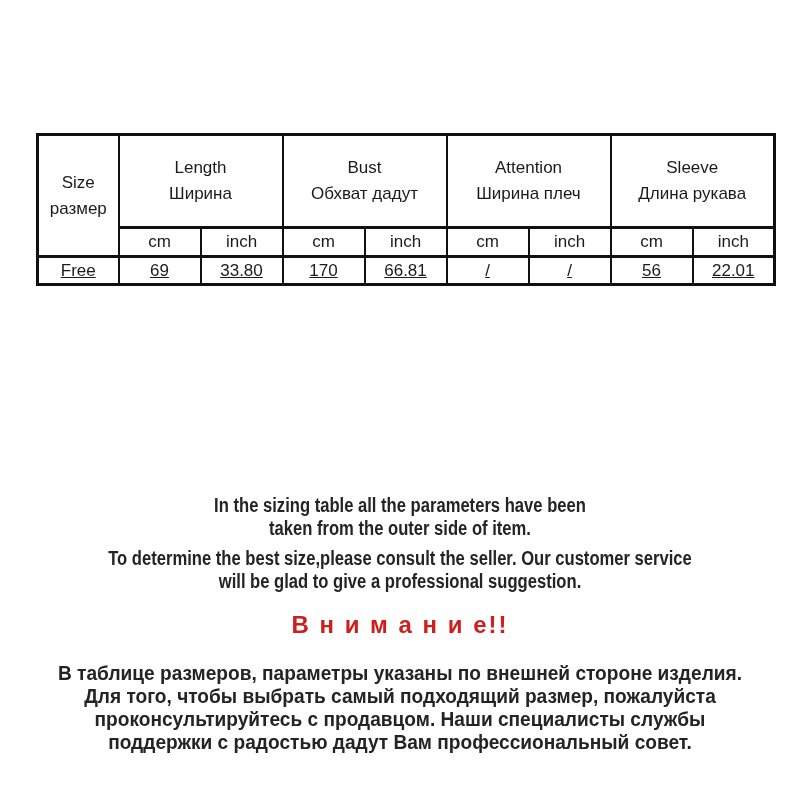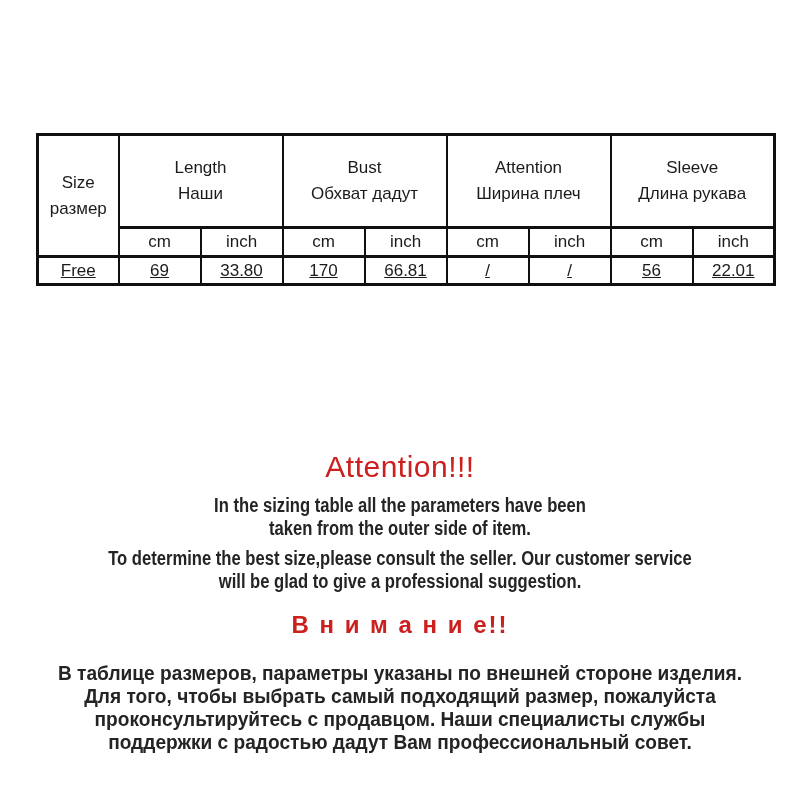--- a/index.html
+++ b/index.html
@@ -101,21 +101,21 @@
         <col style="width:82px">
     </colgroup>
     <tbody>
         <tr class="header-row">
       <th rowspan="2">
         <div class="hdr-line">Size</div>
         <div class="hdr-line">размер</div>
       </th>
       <th colspan="2">
         <div class="hdr-line">Length</div>
-        <div class="hdr-line">Наши</div>
+        <div class="hdr-line">Ширина</div>
       </th>
       <th colspan="2">
         <div class="hdr-line">Bust</div>
         <div class="hdr-line">Обхват дадут</div>
       </th>
       <th colspan="2">
         <div class="hdr-line">Attention</div>
         <div class="hdr-line">Ширина плеч</div>
       </th>
       <th colspan="2">
@@ -140,21 +140,20 @@
       <td>170</td>
       <td>66.81</td>
       <td>/</td>
       <td>/</td>
       <td>56</td>
       <td>22.01</td>
     </tr>
   </tbody>
     </table>
 
-  <div class="center-text attn-title-en">Attention!!!</div>
 
   <div class="center-text para para-en">
     <div class="para-line">In the sizing table all the parameters have been</div>
     <div class="para-line">taken from the outer side of item.</div>
     <div class="para-line gap">To determine the best size,please consult the seller. Our customer service</div>
     <div class="para-line">will be glad to give a professional suggestion.</div>
   </div>
 
   <div class="center-text attn-title-ru">В н и м а н и е!!</div>
 

